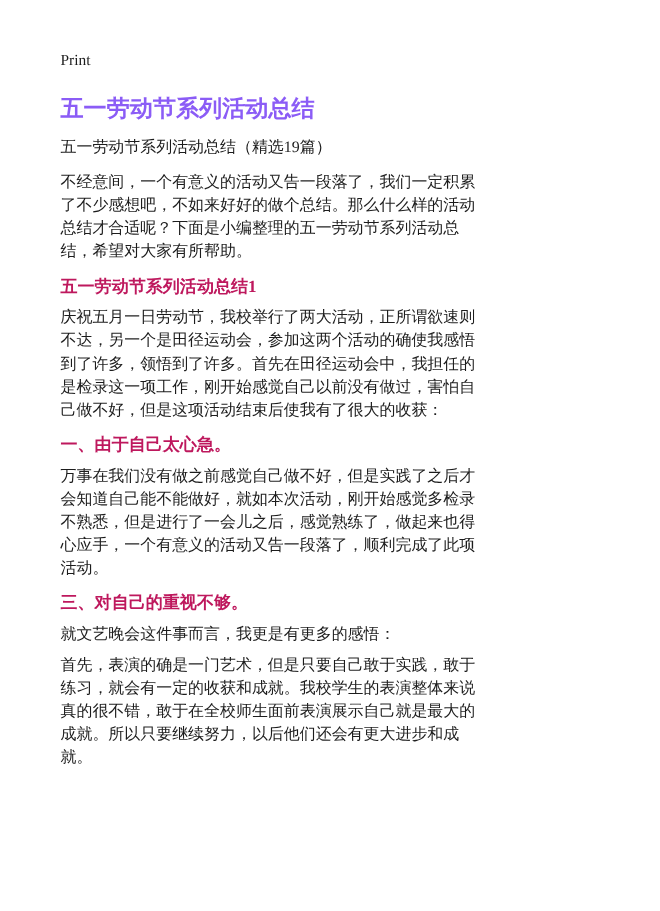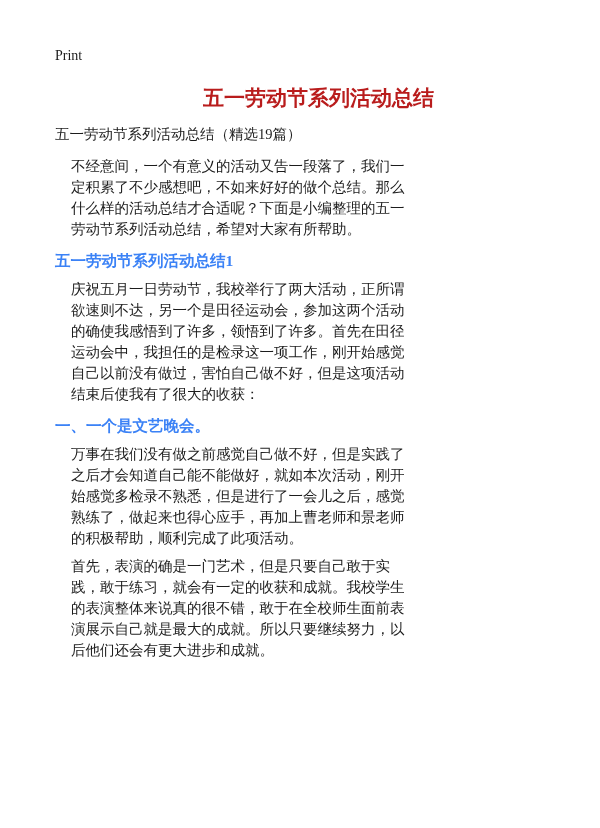--- a/index.html
+++ b/index.html
@@ -28,64 +28,66 @@
     margin: 0 0 20px 0;
     display: inline-block;
     cursor: pointer;
     color: #1c1c1c;
     text-decoration: none;
   }
   .doc-title {
     font-size: 21px;
     line-height: 26px;
     font-weight: bold;
-    text-align: right;
+    text-align: left;
     margin: 0 0 13px 0;
-    color: #b91c1c;
+    color: #8b5cf6;
   }
   .doc-subtitle {
     font-size: 14.5px;
     line-height: 21px;
     margin: 6px 0 11px 0;
   }
   .body-para {
     font-size: 14.5px;
     line-height: 21px;
-    margin: 7px 16px;
+    margin: 7px 0;
     text-align: left;
   }
   .section-heading {
     font-size: 15.5px;
     line-height: 22px;
     font-weight: bold;
     margin: 10px 0 7px 0;
-    color: #3b82f6;
+    color: #be185d;
   }
 </style>
 </head>
 <body>
 
 <div class="page">
 
   <a class="print-link">Print</a>
 
   <h1 class="doc-title">五一劳动节系列活动总结</h1>
 
   <p class="doc-subtitle">五一劳动节系列活动总结（精选19篇）</p>
 
   <p class="body-para">不经意间，一个有意义的活动又告一段落了，我们一定积累了不少感想吧，不如来好好的做个总结。那么什么样的活动总结才合适呢？下面是小编整理的五一劳动节系列活动总结，希望对大家有所帮助。</p>
 
   <h2 class="section-heading">五一劳动节系列活动总结1</h2>
 
   <p class="body-para">庆祝五月一日劳动节，我校举行了两大活动，正所谓欲速则不达，另一个是田径运动会，参加这两个活动的确使我感悟到了许多，领悟到了许多。首先在田径运动会中，我担任的是检录这一项工作，刚开始感觉自己以前没有做过，害怕自己做不好，但是这项活动结束后使我有了很大的收获：</p>
 
-  <h2 class="section-heading">一、一个是文艺晚会。</h2>
+  <h2 class="section-heading">一、由于自己太心急。</h2>
 
-  <p class="body-para">万事在我们没有做之前感觉自己做不好，但是实践了之后才会知道自己能不能做好，就如本次活动，刚开始感觉多检录不熟悉，但是进行了一会儿之后，感觉熟练了，做起来也得心应手，再加上曹老师和景老师的积极帮助，顺利完成了此项活动。</p>
+  <p class="body-para">万事在我们没有做之前感觉自己做不好，但是实践了之后才会知道自己能不能做好，就如本次活动，刚开始感觉多检录不熟悉，但是进行了一会儿之后，感觉熟练了，做起来也得心应手，一个有意义的活动又告一段落了，顺利完成了此项活动。</p>
 
 
 
+  <h2 class="section-heading">三、对自己的重视不够。</h2>
 
 
+  <p class="body-para">就文艺晚会这件事而言，我更是有更多的感悟：</p>
 
   <p class="body-para">首先，表演的确是一门艺术，但是只要自己敢于实践，敢于练习，就会有一定的收获和成就。我校学生的表演整体来说真的很不错，敢于在全校师生面前表演展示自己就是最大的成就。所以只要继续努力，以后他们还会有更大进步和成就。</p>
 
 </div>
 
 </body></html>

